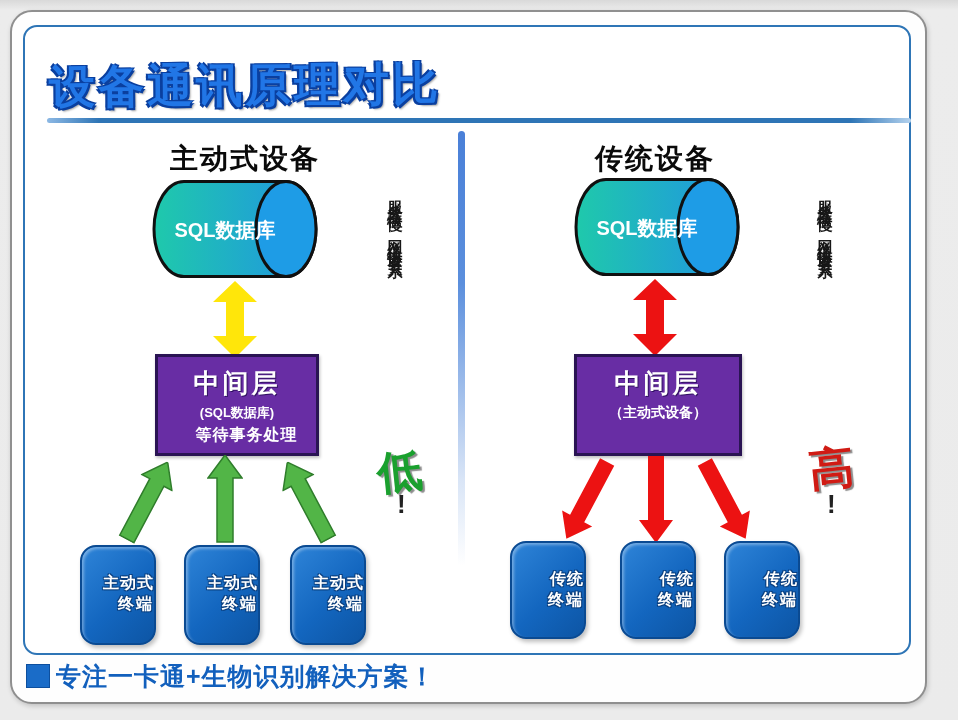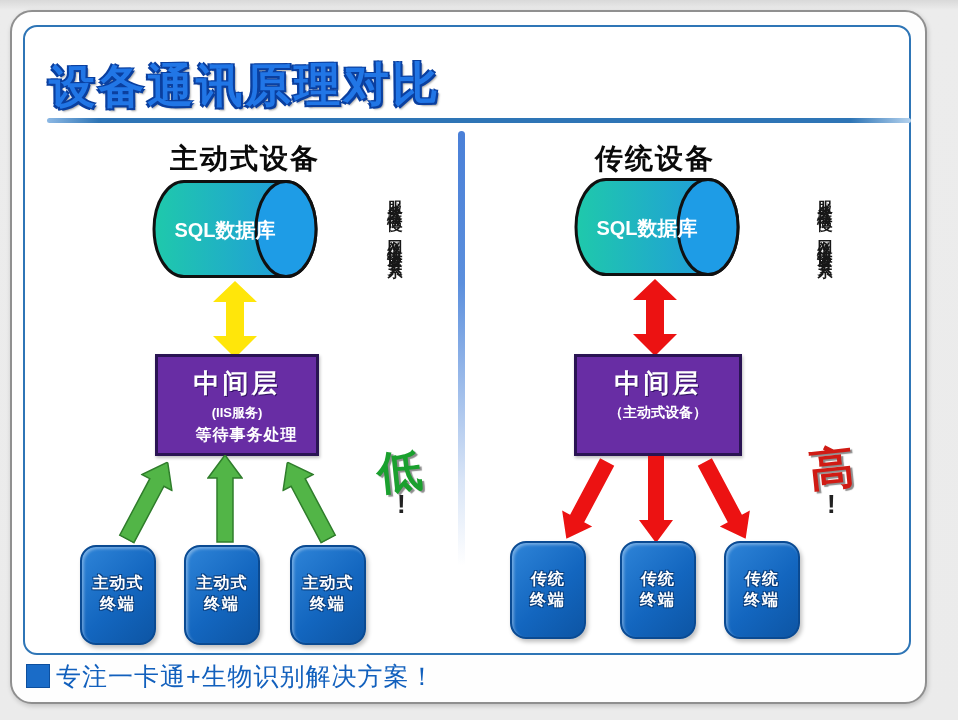--- a/index.html
+++ b/index.html
@@ -24,38 +24,38 @@
   .dbl-arrow{position:absolute;width:46px;height:77px;}
   .mid-box{position:absolute;width:158px;height:96px;background:#682da4;border:3px solid #2a1453;
     color:#fff;text-align:center;box-shadow:1px 2px 3px rgba(0,0,0,.25);}
   .mid-title{font-size:26px;font-weight:bold;letter-spacing:3px;margin-top:9px;text-shadow:1px 1px 0 #301060;}
   .mid-sub1{font-size:13px;font-weight:bold;margin-top:3px;}
   .mid-sub2{font-size:16px;font-weight:bold;margin-top:3px;letter-spacing:1px;padding-left:19px;}
   .flow-arrow{position:absolute;width:36px;height:88px;}
   .terminal{position:absolute;width:72px;height:96px;border-radius:16px;
     background:linear-gradient(135deg,#2e84d8 0%,#1366bf 55%,#0d55a4 100%);
     border:2px solid #0a4a92;box-shadow:inset 2px 2px 3px rgba(255,255,255,.35),2px 3px 4px rgba(0,0,0,.25);
-    color:#fff;text-align:center;font-weight:bold;}
+    color:#fff;text-align:right;font-weight:bold;}
   .terminal .t1{display:block;margin-top:26px;font-size:16px;letter-spacing:1px;
     text-shadow:1px 1px 0 #0b3f7e,-1px 1px 0 #0b3f7e,1px -1px 0 #0b3f7e,-1px -1px 0 #0b3f7e;}
   .terminal .t2{display:block;font-size:16px;letter-spacing:2px;
     text-shadow:1px 1px 0 #0b3f7e,-1px 1px 0 #0b3f7e,1px -1px 0 #0b3f7e,-1px -1px 0 #0b3f7e;}
   .side-note{position:absolute;top:162px;height:260px;writing-mode:vertical-rl;font-size:15px;letter-spacing:4px;
     color:#171717;font-weight:bold;white-space:nowrap;}
   .note-left{left:360px;}
   .note-right{left:790px;}
   .verdict{position:absolute;font-size:45px;font-weight:bold;transform:rotate(-6deg);
     text-shadow:2px 2px 1px rgba(0,0,0,.45);}
   .v-low{left:352px;top:415px;color:#1aa02e;}
   .v-high{left:784px;top:412px;color:#d01b14;}
   .v-mark{position:absolute;font-size:26px;font-weight:bold;color:#222;}
   .m-low{left:372px;top:462px;}
   .m-high{left:802px;top:462px;}
   .footer-bullet{position:absolute;left:14px;top:652px;width:22px;height:22px;background:#1a6cc8;border:1px solid #0d4f9e;}
-  .footer-text{position:absolute;left:44px;top:648px;font-size:25px;font-weight:normal;color:#1260bd;letter-spacing:1px;white-space:nowrap;}
+  .footer-text{position:absolute;left:44px;top:648px;font-size:25px;font-weight:bold;color:#1260bd;letter-spacing:1px;white-space:nowrap;}
 </style>
 </head>
 <body>
 
 <div class="stage">
   <div class="slide">
     <div class="inner">
 
       <div class="title">设备通讯原理对比</div>
       <div class="underline"></div>
@@ -76,21 +76,21 @@
         <ellipse cx="135" cy="51" rx="30" ry="47.5" stroke="#101010" stroke-width="3" fill="#1e9ce6"></ellipse>
         <text x="74" y="59" text-anchor="middle" font-size="20" font-weight="bold" fill="#ffffff">SQL数据库</text>
       </svg>
 
       <svg class="dbl-arrow" style="left:187px;top:254px;" viewBox="0 0 46 77">
         <polygon points="23,0 45,21 32,21 32,55 45,55 23,77 1,55 14,55 14,21 1,21" fill="#ffe60a"></polygon>
       </svg>
 
       <div class="mid-box" style="left:130px;top:327px;">
         <div class="mid-title">中间层</div>
-        <div class="mid-sub1">(IIS服务)</div>
+        <div class="mid-sub1">(SQL数据库)</div>
         <div class="mid-sub2">等待事务处理</div>
       </div>
 
       <svg class="flow-arrow" style="left:104px;top:430px;transform:rotate(28deg);" viewBox="0 0 36 88">
         <polygon points="18,0 35,23 26,23 26,87 10,87 10,23 1,23" stroke="#2f7d2b" stroke-width="1.5" fill="#52b547"></polygon>
       </svg>
       <svg class="flow-arrow" style="left:182px;top:428px;" viewBox="0 0 36 88">
         <polygon points="18,0 35,23 26,23 26,87 10,87 10,23 1,23" stroke="#2f7d2b" stroke-width="1.5" fill="#52b547"></polygon>
       </svg>
       <svg class="flow-arrow" style="left:265px;top:430px;transform:rotate(-28deg);" viewBox="0 0 36 88">

